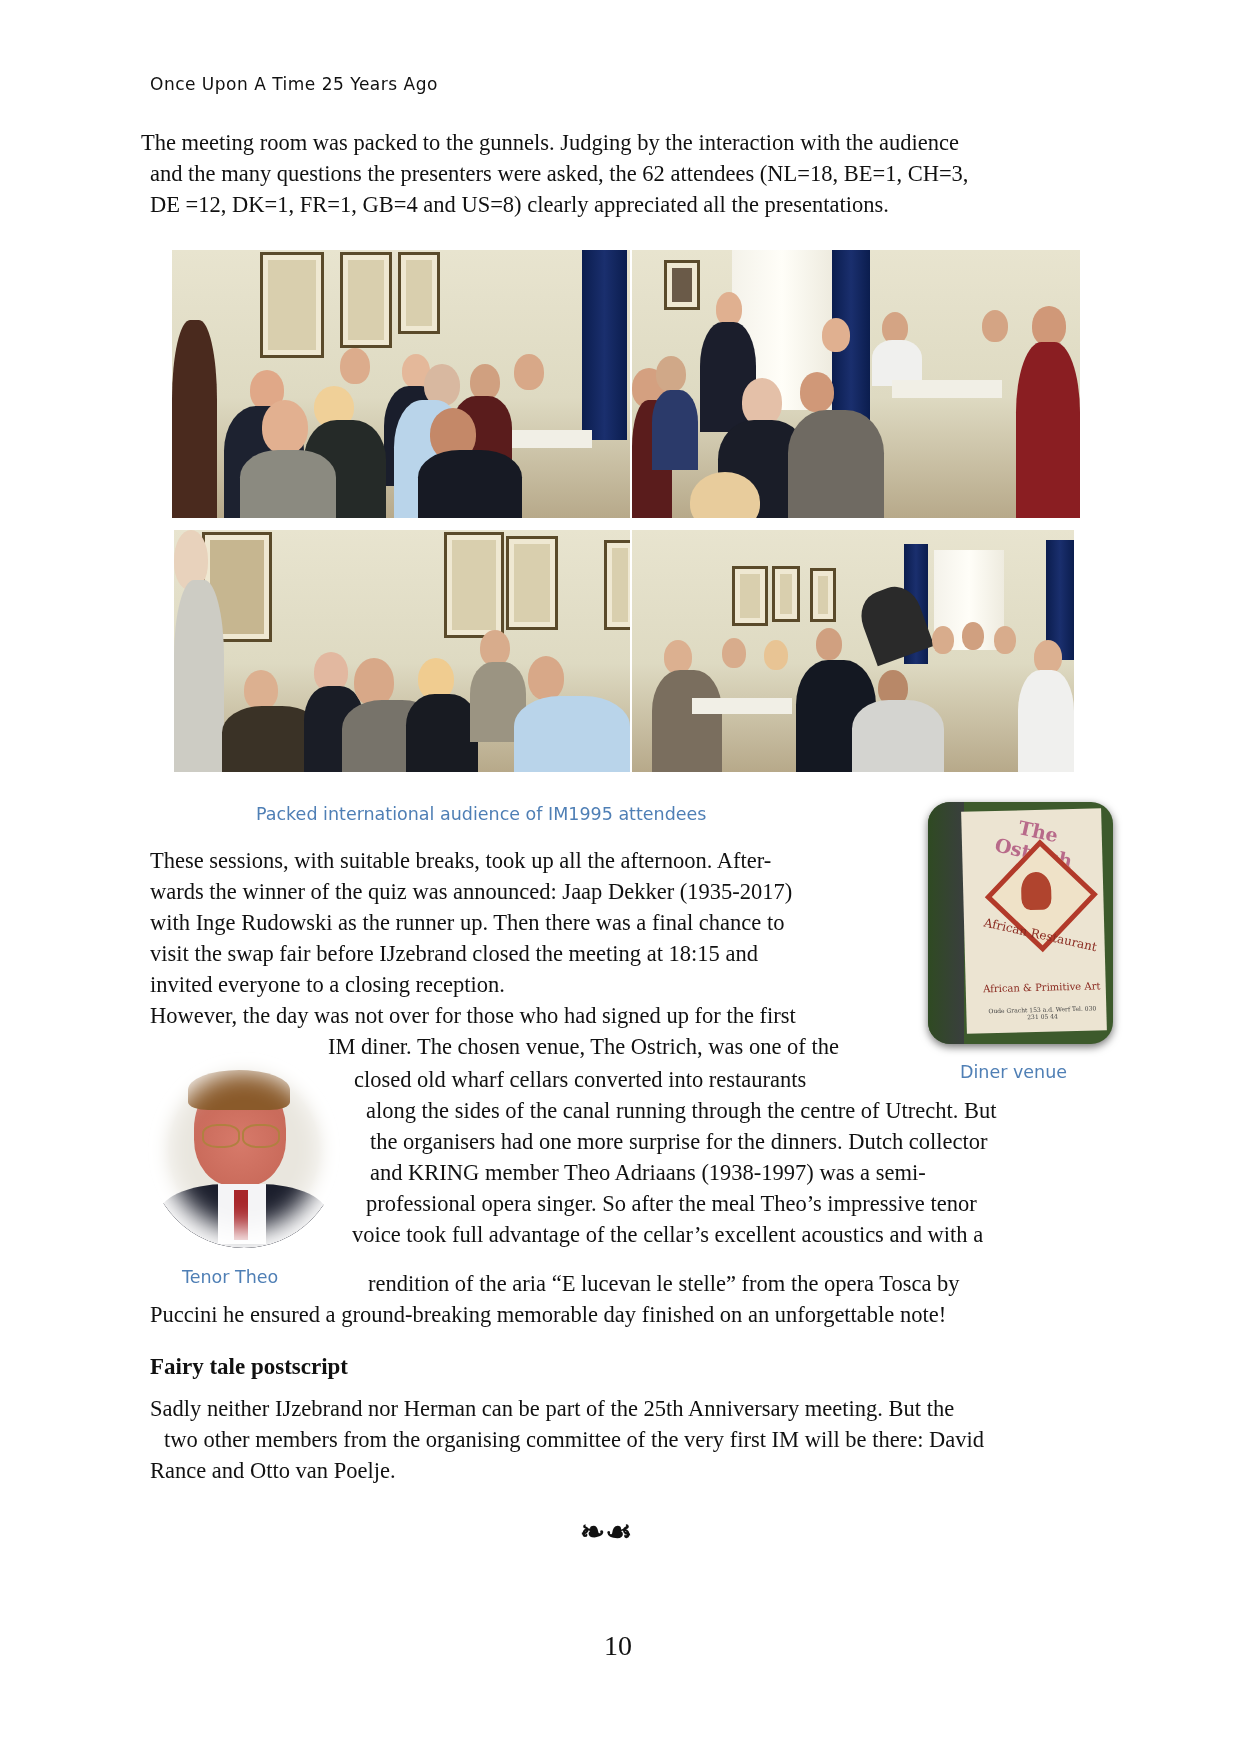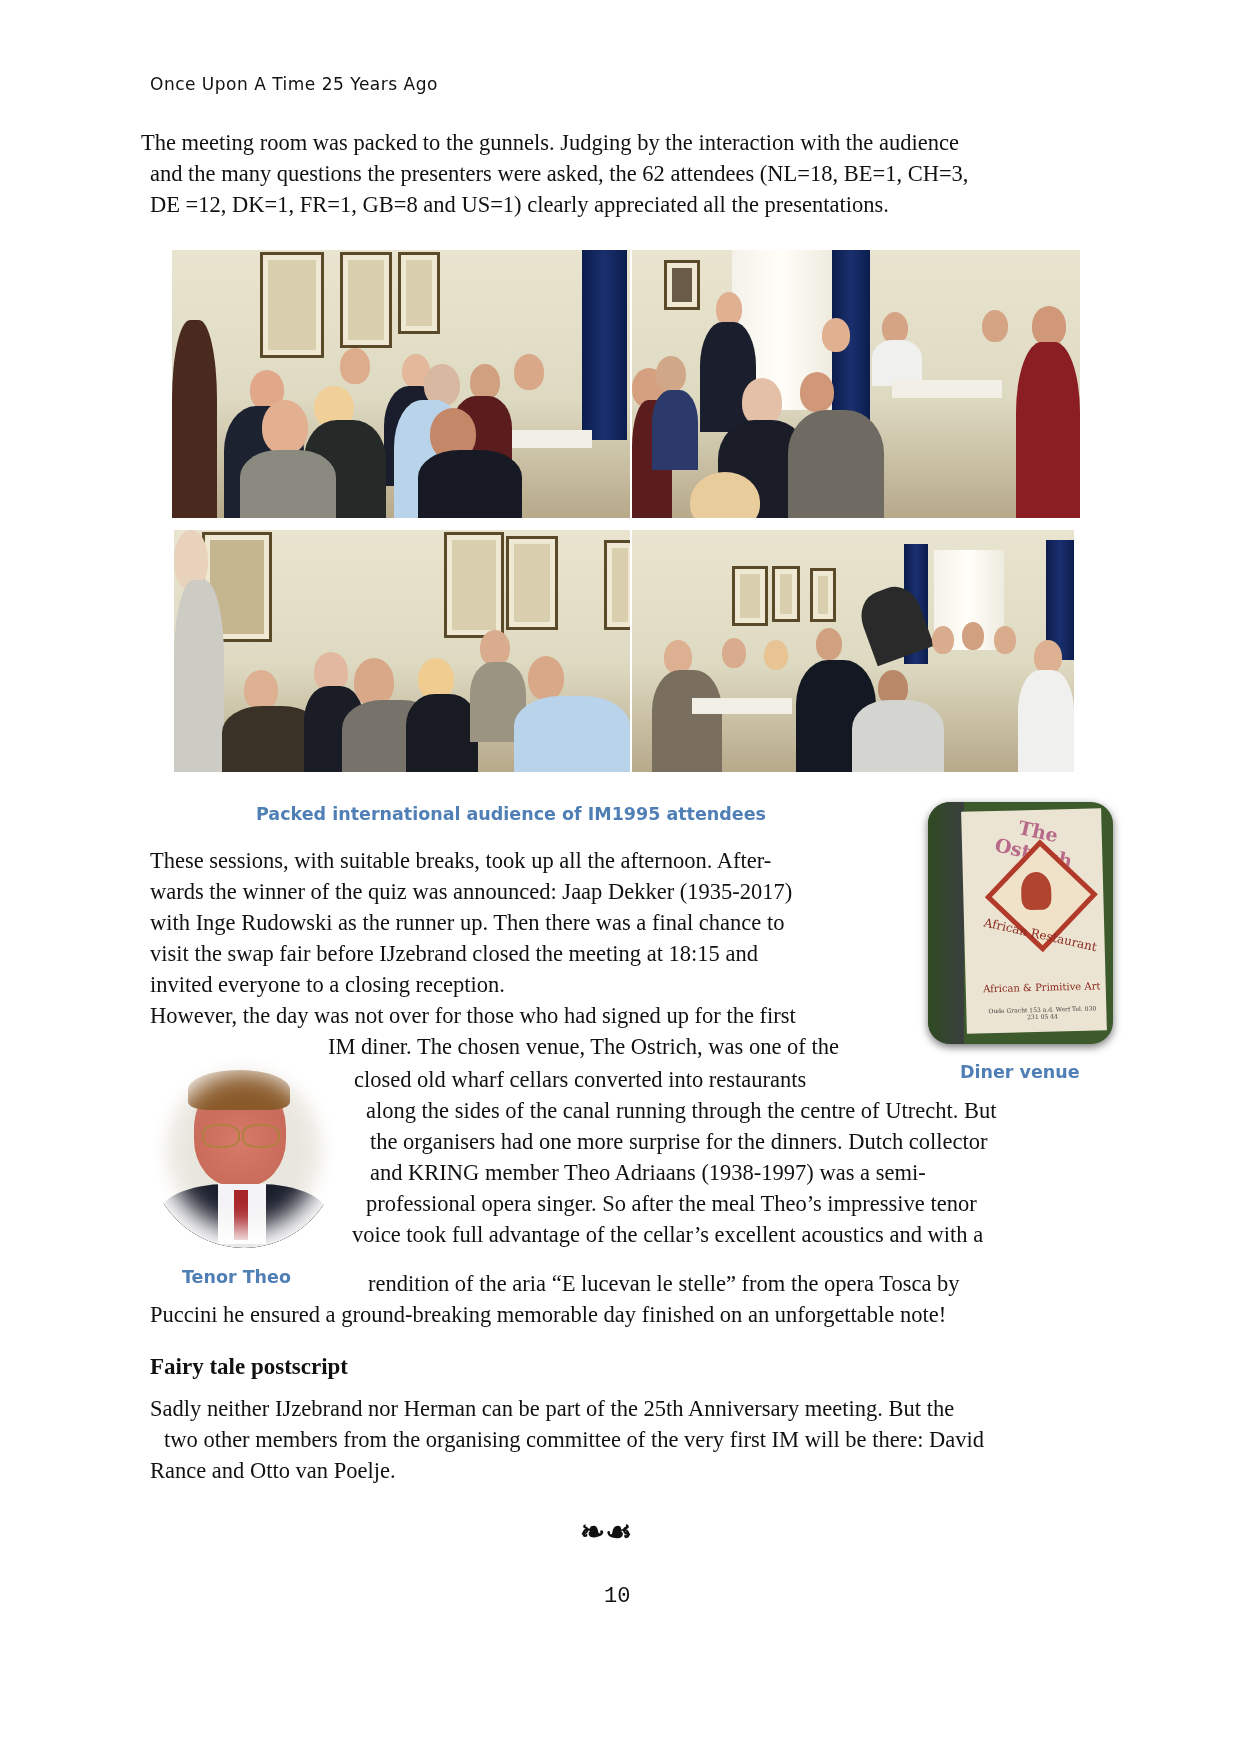--- a/index.html
+++ b/index.html
@@ -1,21 +1,21 @@
 <!DOCTYPE html>
 <html><head>
 <meta charset="utf-8">
 <style>
   html, body { margin: 0; padding: 0; background: #ffffff; }
   body { width: 1240px; height: 1754px; position: relative; overflow: hidden;
          font-family: "Liberation Serif", "DejaVu Serif", serif; color: #111; }
   .header { position: absolute; left: 150px; top: 74px; font-family: "DejaVu Sans", sans-serif;
             font-size: 17px; letter-spacing: 0.5px; color: #111; }
   .p { position: absolute; font-size: 22.5px; line-height: 31px; white-space: nowrap; }
-  .caption { position: absolute; font-family: "DejaVu Sans", sans-serif; font-weight: bold;
+  .caption { position: absolute; font-family: "DejaVu Sans", sans-serif; font-weight: normal;
              color: #4f7fb5; font-size: 17.5px; white-space: nowrap; }
   .photo { position: absolute; overflow: hidden; }
   .wall { position: absolute; inset: 0; background: linear-gradient(180deg,#e8e4cf 0%,#dedac2 55%,#b7a98a 100%); }
   .frame { position: absolute; background: #d9cfae; border: 3px solid #5a4a2a; box-shadow: inset 0 0 0 5px #efe8d2; }
   .curtain { position: absolute; background: linear-gradient(90deg,#0b1d4e,#1a2f6e,#0b1d4e); }
   .window { position: absolute; background: linear-gradient(90deg,#f4f2ea,#fffef8,#eeebdf); }
   .head { position: absolute; border-radius: 50% 50% 45% 45%; }
   .body { position: absolute; border-radius: 40% 40% 0 0; }
   .table { position: absolute; background: #f1efe6; }
   .diner { position: absolute; left: 928px; top: 802px; width: 185px; height: 242px; border-radius: 22px;
@@ -27,32 +27,32 @@
                 transform: rotate(14deg); }
   .diamond { position: absolute; left: 30px; top: 46px; width: 70px; height: 70px; transform: rotate(45deg);
              border: 5px solid #b23a2a; background: #efe2c8; }
   .ostrich { position: absolute; left: 50px; top: 62px; width: 30px; height: 38px; background: #b0442e;
              border-radius: 50% 50% 30% 30%; }
   .sign-sub { position: absolute; left: 8px; width: 120px; text-align: center; color: #8a2a20;
               font-family: "DejaVu Serif", serif; }
   .portrait { position: absolute; left: 148px; top: 1052px; width: 192px; height: 196px; border-radius: 50%;
               overflow: hidden; background: radial-gradient(ellipse at center, #e9e6de 55%, #ffffff 72%); }
   .ornament { position: absolute; left: 580px; top: 1514px; font-size: 30px; font-family: "DejaVu Serif", serif; font-weight: bold; }
-  .pagenum { position: absolute; left: 604px; top: 1584px; font-size: 22px; font-family: Liberation Mono, monospace; }
+  .pagenum { position: absolute; left: 604px; top: 1630px; font-size: 28px; }
   .heading { position: absolute; left: 150px; top: 1354px; font-size: 23px; font-weight: bold; }
 </style>
 </head>
 <body>
 
 <div class="header">Once Upon A Time 25 Years Ago</div>
 
 <div>
   <div class="p" style="left:141px;top:127px">The meeting room was packed to the gunnels. Judging by the interaction with the audience</div>
   <div class="p" style="left:150px;top:158px">and the many questions the presenters were asked, the 62 attendees (NL=18, BE=1, CH=3,</div>
-  <div class="p" style="left:150px;top:189px">DE =12, DK=1, FR=1, GB=8 and US=1) clearly appreciated all the presentations.</div>
+  <div class="p" style="left:150px;top:189px">DE =12, DK=1, FR=1, GB=4 and US=8) clearly appreciated all the presentations.</div>
 </div>
 
 <div title="Four photos of seated conference attendees in a meeting room">
 
   <div class="photo" style="left:172px;top:250px;width:458px;height:268px">
     <div class="wall"></div>
     <div class="frame" style="left:88px;top:2px;width:58px;height:100px"></div>
     <div class="frame" style="left:168px;top:2px;width:46px;height:90px"></div>
     <div class="frame" style="left:226px;top:2px;width:36px;height:76px"></div>
     <div class="curtain" style="left:410px;top:0;width:45px;height:190px"></div>

